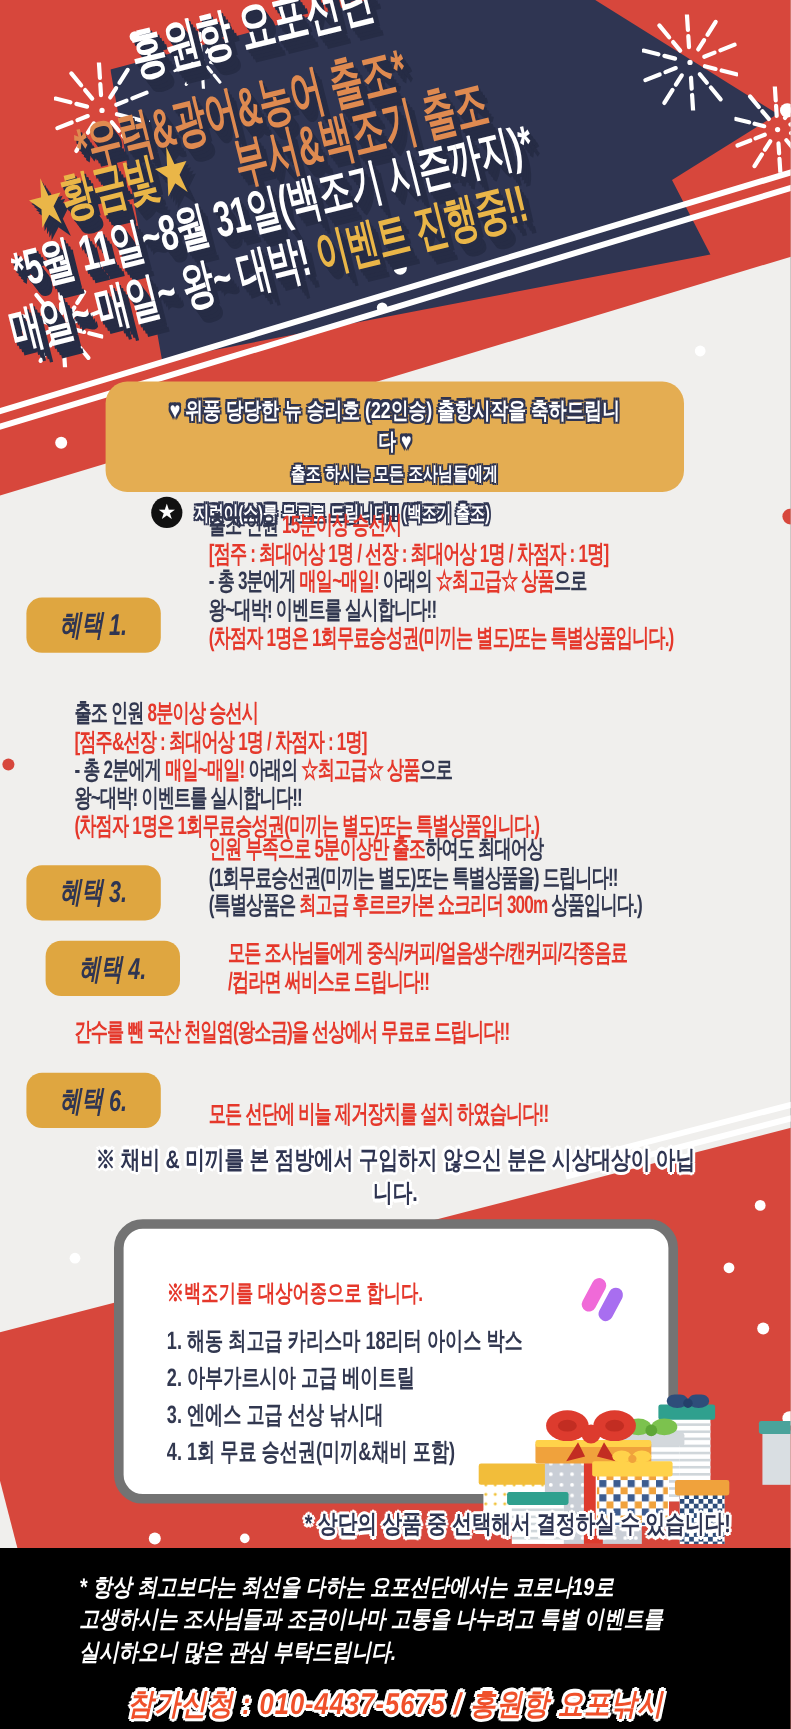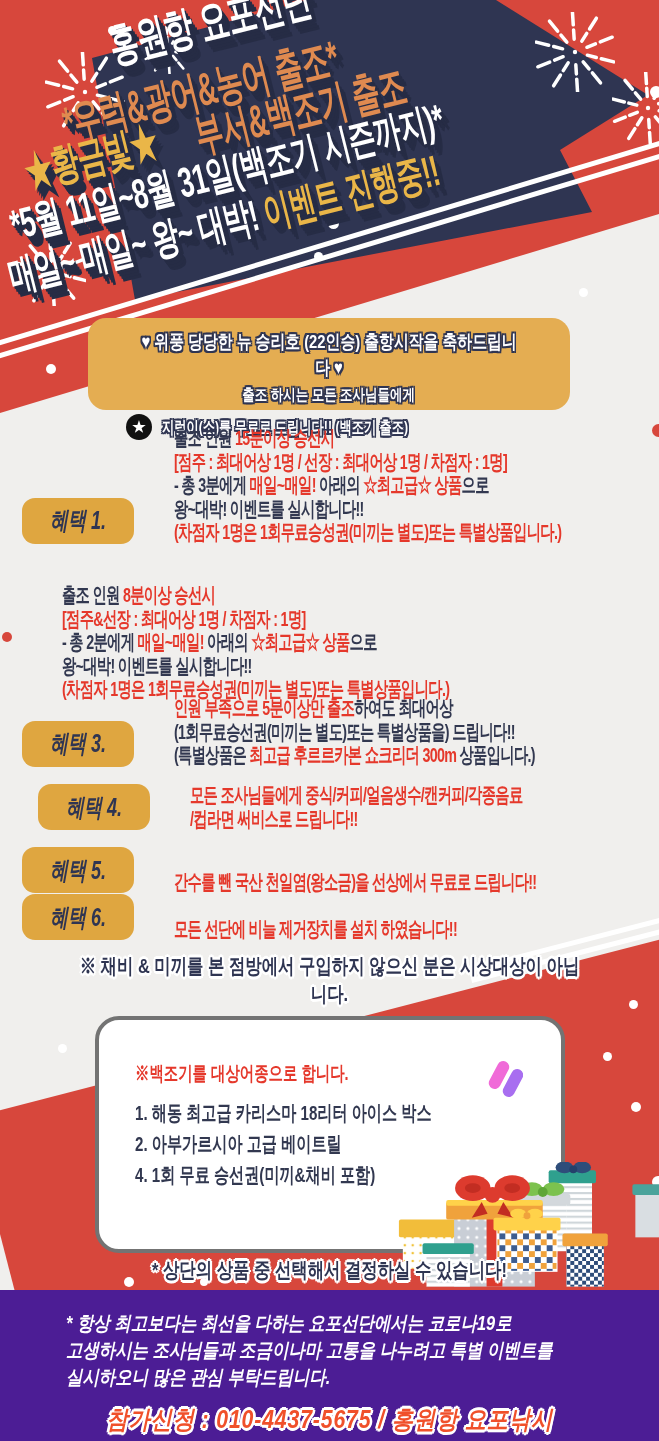--- a/index.html
+++ b/index.html
@@ -48,30 +48,30 @@
   .bottom-red{position:absolute;left:-30px;top:1118px;width:1000px;height:520px;
         background:#d7473c;transform:rotate(-14.5deg);transform-origin:0 0;}
   .bottom-red .stripe1,.bottom-red .stripe2{position:absolute;left:52%;width:48%;height:5px;background:#fff;}
   .stripe1{top:-21px}.stripe2{top:-10px}
   
   .ribbon{position:absolute;left:243px;top:992px;width:180px;height:50px;background:#dfa94e;
         clip-path:polygon(0 0,100% 0,91% 50%,100% 100%,0 100%,9% 50%);z-index:7;
         display:flex;align-items:center;justify-content:center;}
   .ribbon span{color:#e5382b;font-size:33px;letter-spacing:12px;text-indent:12px;}
   .prize-card{position:absolute;left:95px;top:1016px;width:470px;height:237px;background:#fff;
-        border:4px solid #737373;border-radius:24px;box-sizing:border-box;z-index:5;}
+        border:8px solid #737373;border-radius:24px;box-sizing:border-box;z-index:5;}
   .prize-note{margin:40px 0 0 36px;font-size:20px;color:#e5382b;}
   .prize-items{list-style:none;margin:12px 0 0 36px;padding:0;font-size:21px;color:#323850;}
   .prize-items li{margin-top:3px;white-space:nowrap;}
   .confetti{position:absolute;right:38px;top:38px;}
   .gifts{position:absolute;left:393px;top:1162px;z-index:8;}
-  .prize-foot{position:absolute;left:0;top:1256px;width:659px;text-align:center;
+  .prize-foot{position:absolute;left:0;top:1256px;width:659px;text-align:right;
         color:#2f3552;font-size:21px;z-index:9;}
   
-  .footer{position:absolute;left:0;top:1290px;width:659px;height:151px;background:#4c1d95;z-index:10;}
+  .footer{position:absolute;left:0;top:1290px;width:659px;height:151px;background:#000000;z-index:10;}
   .footer-lines{margin:20px 0 0 66px;color:#fff;font-size:20px;font-style:italic;line-height:27px;}
   .footer-lines div{white-space:nowrap;transform:scaleX(.82);transform-origin:0 50%;}
   .contact{margin-top:12px;text-align:center;color:#f0502a;font-size:25px;font-style:italic;letter-spacing:1px;}
 </style>
 </head>
 <body>
 
 <div class="page">
 
   <div class="header-red"></div>
@@ -256,23 +256,20 @@
       <div class="benefit" style="top: 781px; margin-left: 16px;">
         <div class="badge">
           <span class="cond" style="transform-origin: 50% 50%;">혜택 4.</span>
         </div>
         <div class="blines">
           <p><span class="sr">모든 조사님들에게 중식/커피/얼음생수/캔커피/각종음료</span></p>
           <p><span class="sr">/컵라면 써비스로 드립니다!!</span></p>
         </div>
       </div>
       <div class="benefit" style="top: 847px;">
-        <div class="badge">
-          <span class="cond" style="transform-origin: 50% 50%;">혜택 5.</span>
-        </div>
         <div class="blines">
           <p><span class="sr">간수를 뺀 국산 천일염(왕소금)을 선상에서 무료로 드립니다!!</span></p>
         </div>
       </div>
       <div class="benefit" style="top: 894px;">
         <div class="badge">
           <span class="cond" style="transform-origin: 50% 50%;">혜택 6.</span>
         </div>
         <div class="blines">
           <p><span class="sr">모든 선단에 비늘 제거장치를 설치 하였습니다!!</span></p>
@@ -292,20 +289,21 @@
   <div class="dot dw" style="left:631px;top:1102px;width:10px;height:10px;z-index:4"></div>
   <div class="dot dw" style="left:124px;top:1277px;width:10px;height:10px;z-index:4"></div>
   <div class="dot dw" style="left:200px;top:1278px;width:8px;height:8px;z-index:4"></div>
   <div class="dot dw" style="left:652px;top:1176px;width:12px;height:12px;z-index:4"></div>
 
   <div class="prize-card">
     <div class="prize-note"><span class="cond">※백조기를 대상어종으로 합니다.</span></div>
     <ul class="prize-items" id="prize-items">
         <li><span class="cond">1. 해동 최고급 카리스마 18리터 아이스 박스</span></li>
         <li><span class="cond">2. 아부가르시아 고급 베이트릴</span></li>
+        <li><span class="cond">3. 엔에스 고급 선상 낚시대</span></li>
         <li><span class="cond">4. 1회 무료 승선권(미끼&amp;채비 포함)</span></li>
       </ul>
     <svg class="confetti" width="36" height="44" viewBox="0 0 36 44">
       <rect x="6" y="2" width="12" height="30" rx="6" fill="#f06ad8" transform="rotate(28 12 17)"></rect>
       <rect x="20" y="10" width="12" height="30" rx="6" fill="#a86ef0" transform="rotate(28 26 25)"></rect>
     </svg>
   </div>
 
   <svg class="gifts" width="266" height="131" viewBox="0 0 270 132">
     <defs>

